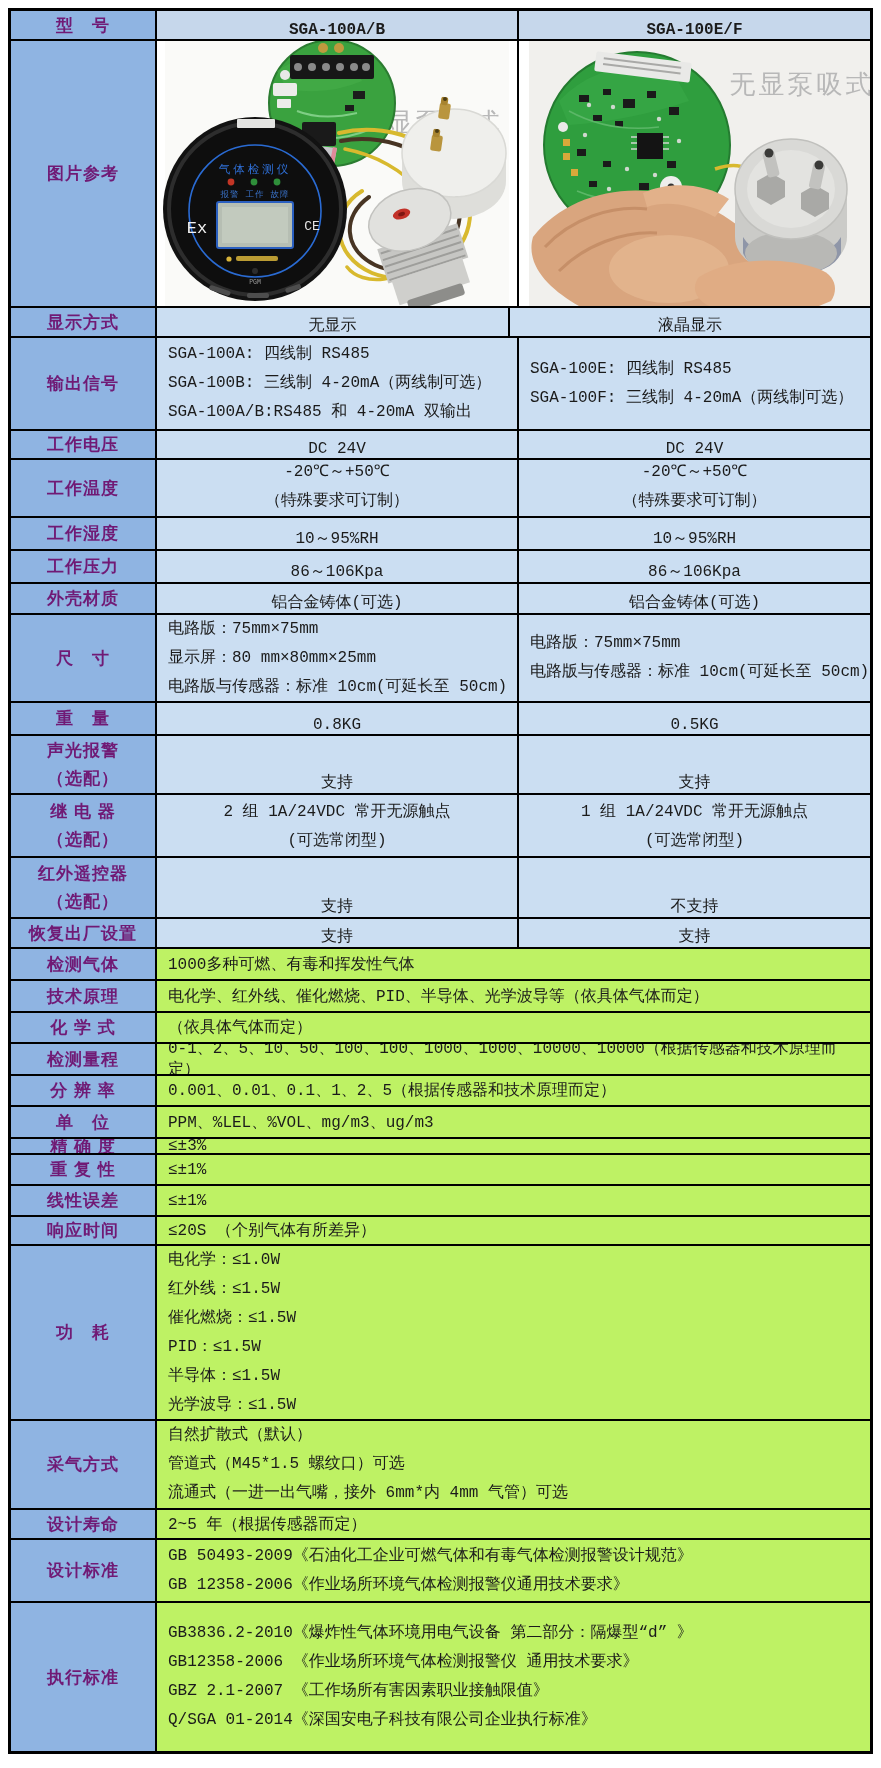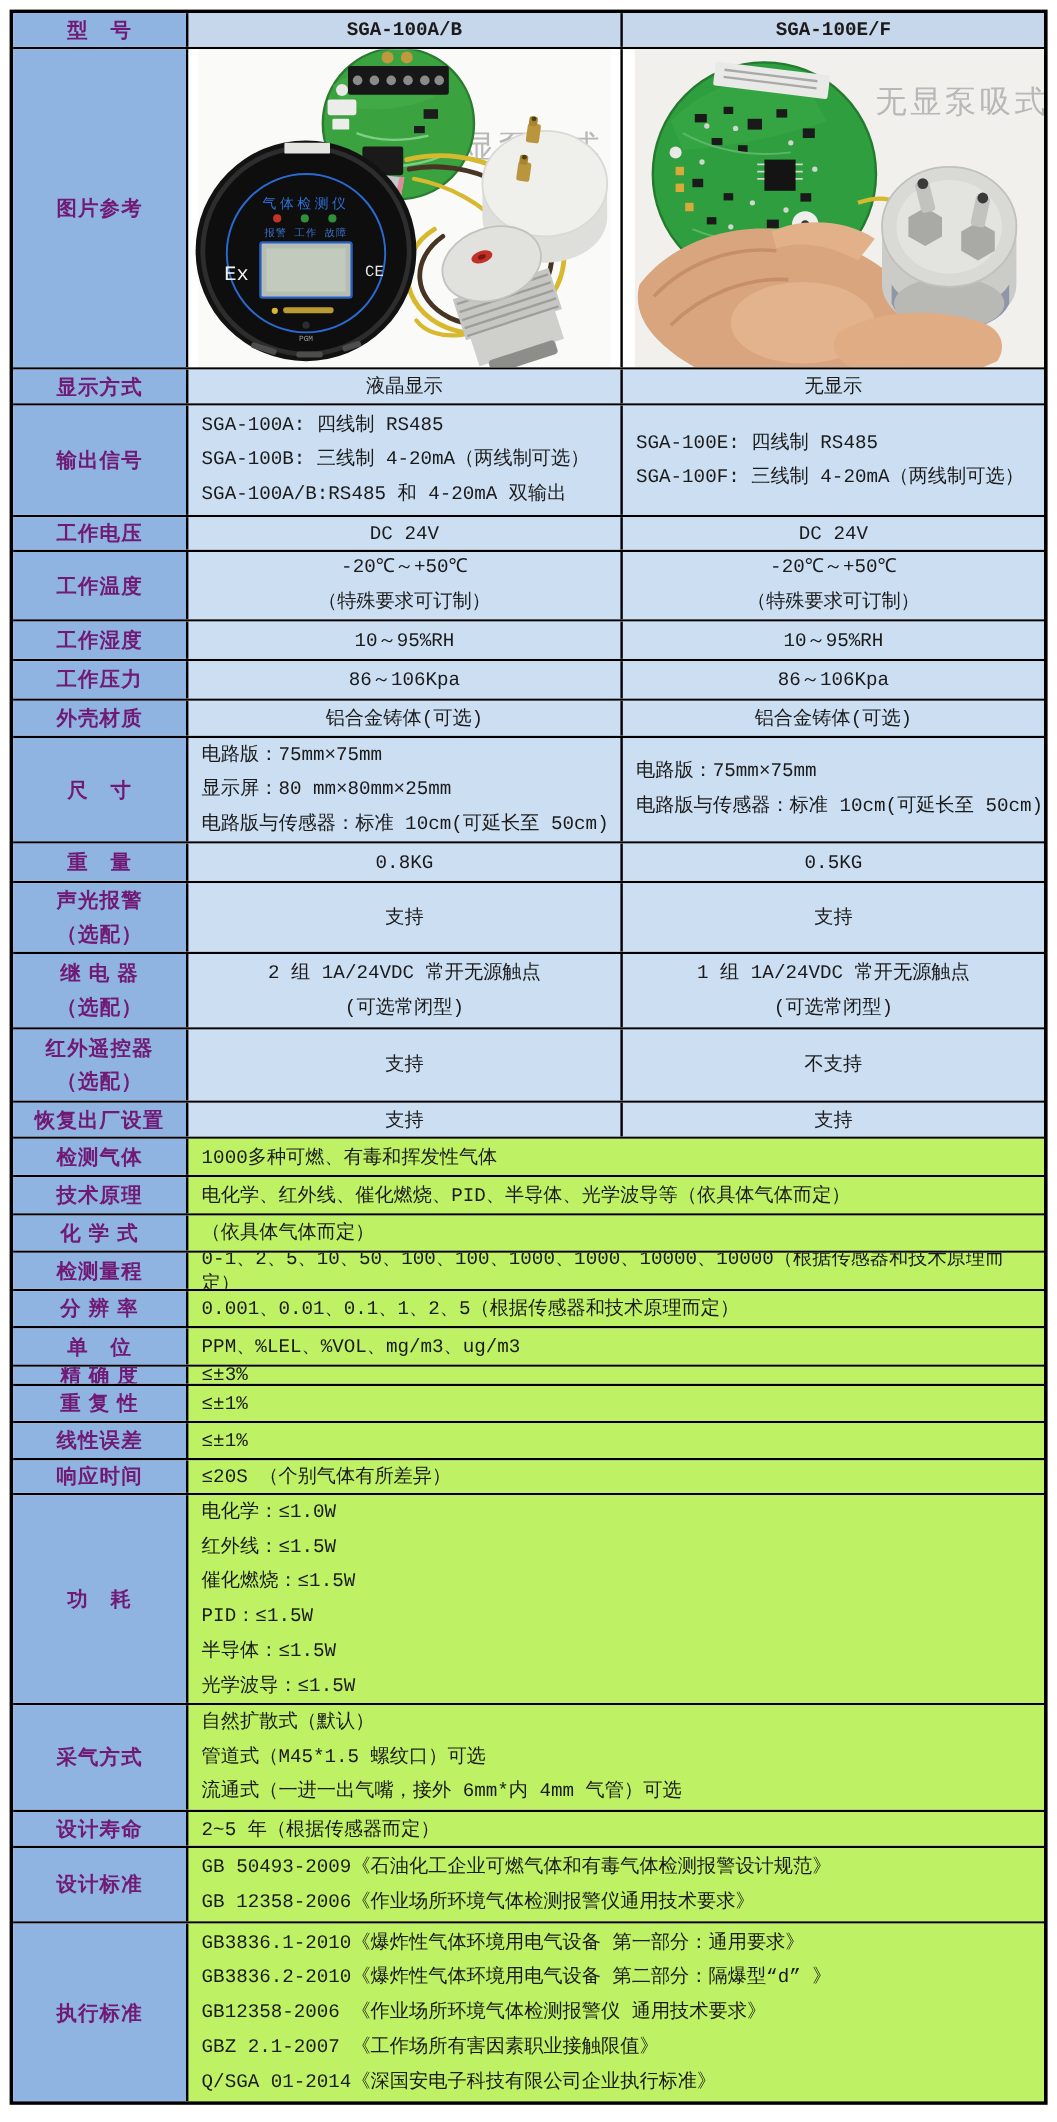--- a/index.html
+++ b/index.html
@@ -17,21 +17,21 @@
   .tr:last-child{border-bottom:0;}
   .td{box-sizing:border-box;display:flex;flex-direction:column;justify-content:center;overflow:hidden;}
   .label{
     width:144px;background:#8fb4e2;align-items:center;text-align:center;
     font-weight:bold;font-size:17px;letter-spacing:1px;
     font-family:"Liberation Sans","DejaVu Sans",sans-serif;color:#701a75;
   }
   .c2{width:362px;border-left:2px solid #000;background:#cbdef2;}
   .c3{flex:1;border-left:2px solid #000;background:#cbdef2;}
   .sp{flex:1;border-left:2px solid #000;background:#bef264;}
-  .center{align-items:center;text-align:center;}
+  .center{align-items:center;text-align:center;justify-content:flex-end;}
   .leftal{align-items:flex-start;text-align:left;padding-left:11px;padding-right:6px;}
   .hd .c2,.hd .c3{background:#c6d7eb;font-weight:bold;}
   .imgcell{background:#ffffff;display:block;padding:0;}
   .imgcell svg{display:block;}
   .ln{line-height:29px;white-space:nowrap;}
   .lbl-ln{line-height:28px;}
   .wm{font-family:"Liberation Sans","DejaVu Sans",sans-serif;}
 </style>
 </head>
 <body>
@@ -224,25 +224,25 @@
 
         <path d="M180 236 C 210 218 260 214 300 228 C 316 234 320 248 312 260 L 300 265 L 190 265 C 176 258 172 246 180 236 Z" fill="#e0ac84"></path>
       </svg>
     </div>
   </div>
 
   <div class="tr" style="height:30px">
     <div class="td label">
         <div>显示方式</div>
       </div>
+    <div class="td c3 center">
+        <div>无显示</div>
+      </div>
     <div class="td c2 center">
         <div>液晶显示</div>
-      </div>
-    <div class="td c3 center">
-        <div>无显示</div>
       </div>
   </div>
 
   <div class="tr" style="height:93px">
     <div class="td label">
         <div>输出信号</div>
       </div>
     <div class="td c2 leftal">
       <div class="ln">SGA-100A: 四线制 RS485</div>
       <div class="ln">SGA-100B: 三线制 4-20mA（两线制可选）</div>
@@ -528,21 +528,20 @@
       <div class="ln">GB 50493-2009《石油化工企业可燃气体和有毒气体检测报警设计规范》</div>
       <div class="ln">GB 12358-2006《作业场所环境气体检测报警仪通用技术要求》</div>
     </div>
   </div>
 
   <div class="tr" style="height:148px">
     <div class="td label">
         <div>执行标准</div>
       </div>
     <div class="td sp leftal">
-      <div class="ln">GB3836.1-2010《爆炸性气体环境用电气设备 第一部分：通用要求》</div>
       <div class="ln">GB3836.2-2010《爆炸性气体环境用电气设备 第二部分：隔爆型“d” 》</div>
       <div class="ln">GB12358-2006 《作业场所环境气体检测报警仪 通用技术要求》</div>
       <div class="ln">GBZ 2.1-2007 《工作场所有害因素职业接触限值》</div>
       <div class="ln">Q/SGA 01-2014《深国安电子科技有限公司企业执行标准》</div>
     </div>
   </div>
 
 </div>
 
 </body></html>

